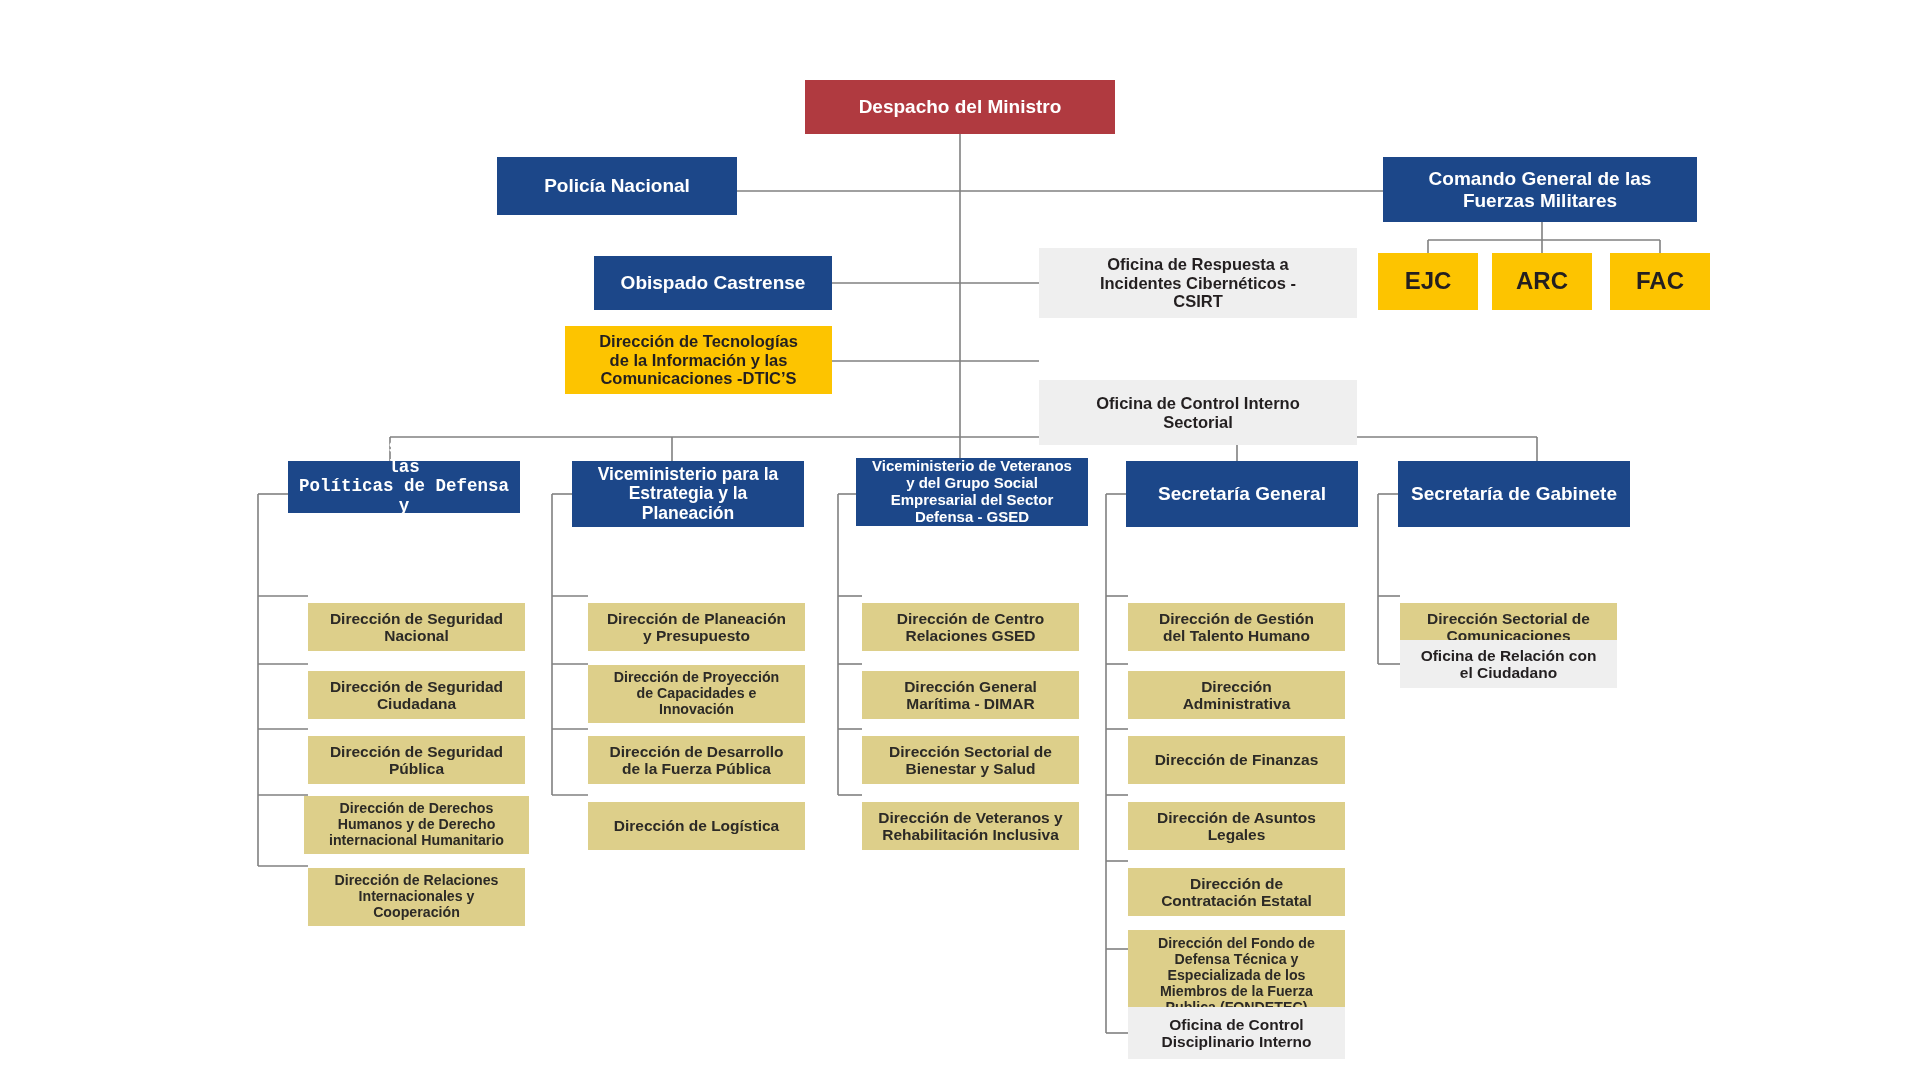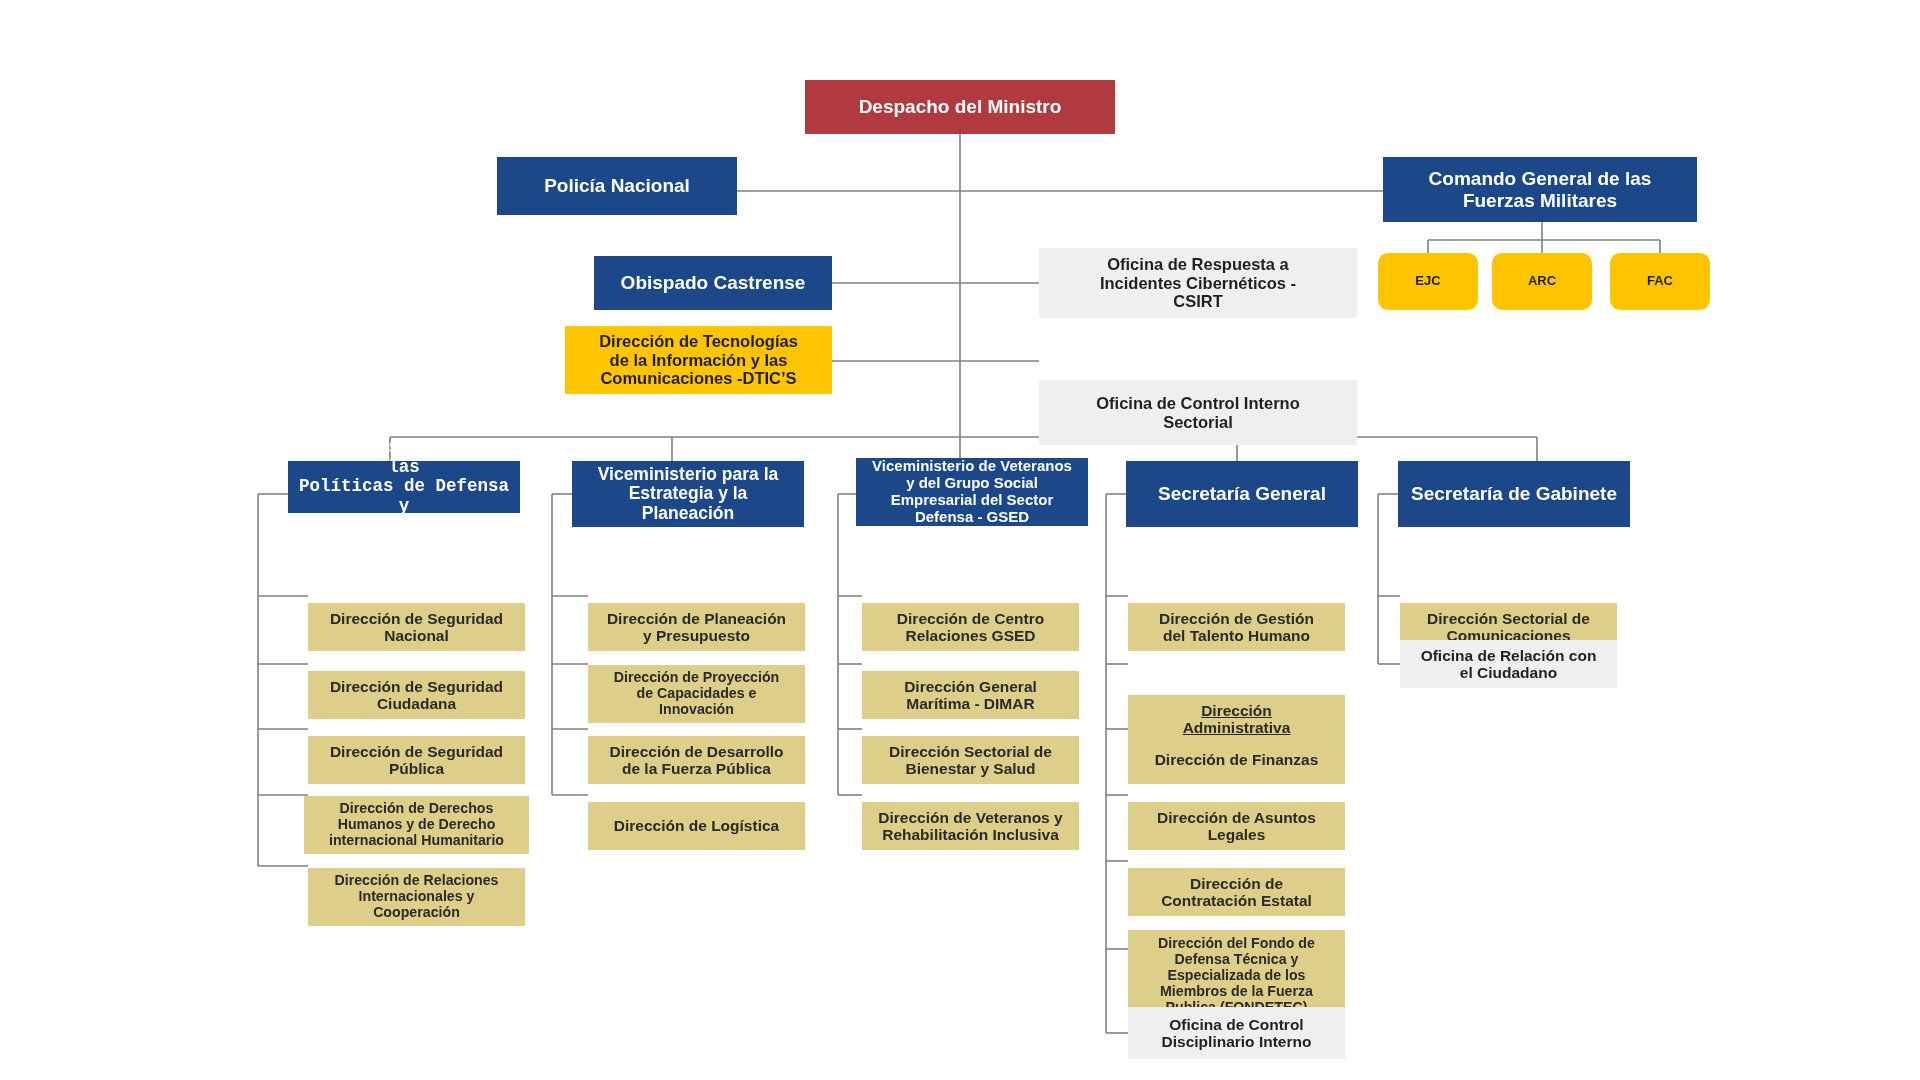--- a/index.html
+++ b/index.html
@@ -46,21 +46,21 @@
     font-weight: bold;
   }
   .n-blue-lg  { font-size: 19px; }
   .n-blue-md  { font-size: 17.5px; }
   .n-blue-sm  { font-size: 15px; }
   .n-yellow {
     background: #fdc400;
     color: #231f20;
     font-weight: bold;
   }
-  .n-yellow-lg { font-size: 13px; border-radius: 10px; }
+  .n-yellow-lg { font-size: 24px; }
   .n-yellow-md { font-size: 16.5px; }
   .n-gray {
     background: #efefef;
     color: #231f20;
     font-weight: bold;
     font-size: 16.5px;
   }
   .n-gray-sm { font-size: 15.5px; font-weight: bold; }
   .n-tan {
     background: #ddcf8a;
@@ -206,21 +206,21 @@
 Relaciones GSED</div>
   <div class="node n-tan" style="left:862px; top:640px; width:217px; height:48px;">Dirección General
 Marítima - DIMAR</div>
   <div class="node n-tan" style="left:862px; top:705px; width:217px; height:48px;">Dirección Sectorial de
 Bienestar y Salud</div>
   <div class="node n-tan" style="left:862px; top:771px; width:217px; height:48px;">Dirección de Veteranos y
 Rehabilitación Inclusiva</div>
 
   <div class="node n-tan" style="left:1128px; top:572px; width:217px; height:48px;">Dirección de Gestión
 del Talento Humano</div>
-  <div class="node n-tan" style="left:1128px; top:664px; width:217px; height:48px;text-decoration:underline;">Dirección
+  <div class="node n-tan" style="left:1128px; top:640px; width:217px; height:48px;">Dirección
 Administrativa</div>
   <div class="node n-tan" style="left:1128px; top:705px; width:217px; height:48px;">Dirección de Finanzas</div>
   <div class="node n-tan" style="left:1128px; top:771px; width:217px; height:48px;">Dirección de Asuntos
 Legales</div>
   <div class="node n-tan" style="left:1128px; top:837px; width:217px; height:48px;">Dirección de
 Contratación Estatal</div>
   <div class="node n-tan n-tan-sm" style="left:1128px; top:899px; width:217px; height:92px;">Dirección del Fondo de
 Defensa Técnica y
 Especializada de los
 Miembros de la Fuerza

